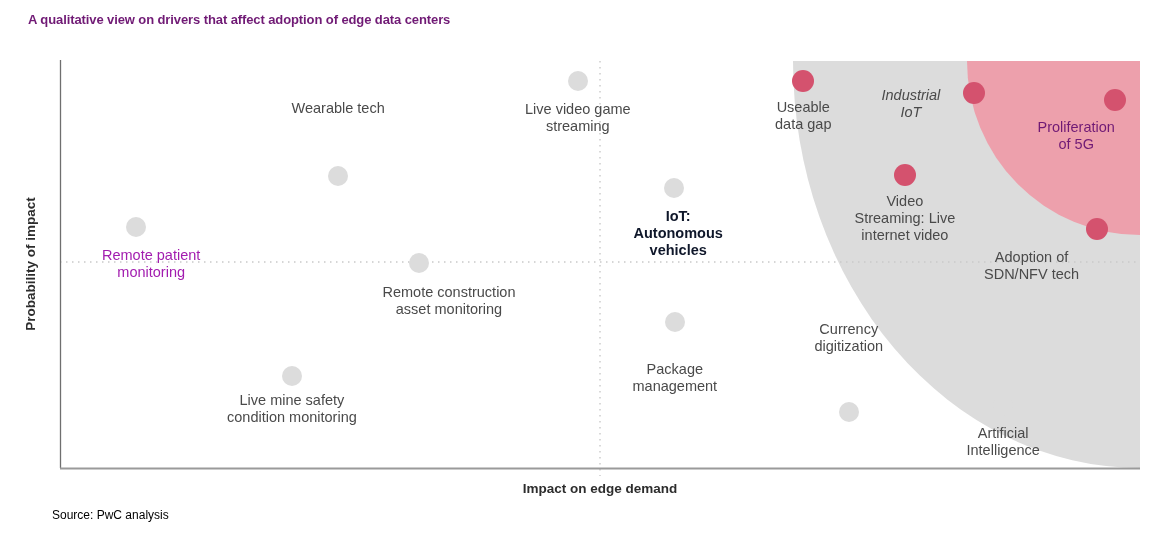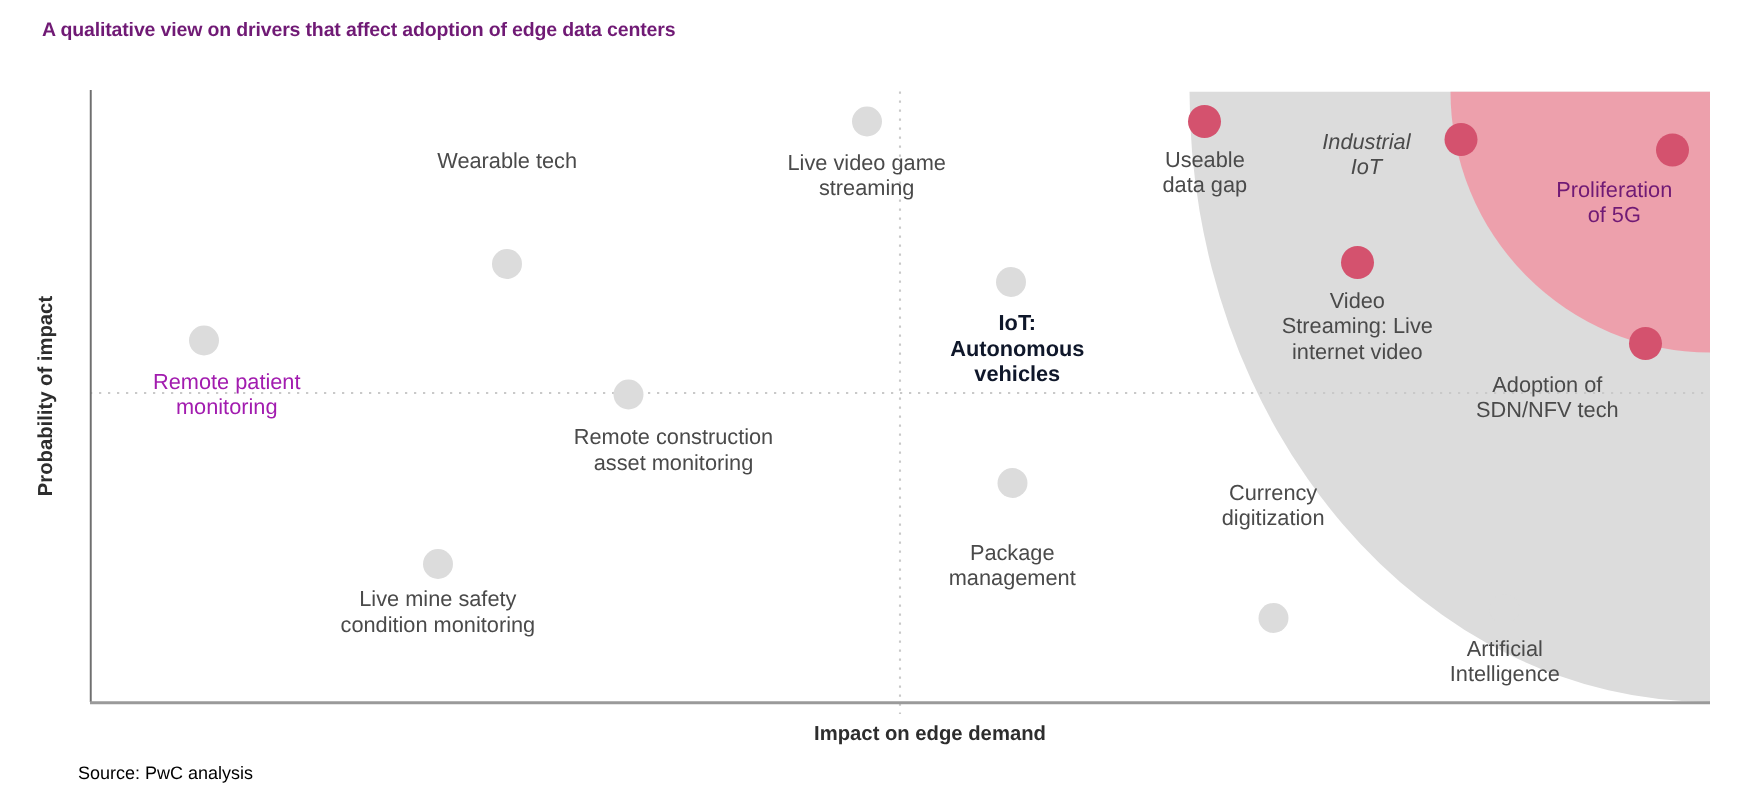--- a/index.html
+++ b/index.html
@@ -102,14 +102,14 @@
     <div class="pt-label" style="color: #701a75; left: 1037.5px; top: 119px;">Proliferation
 of 5G</div>
     <div class="pt-label" style="color: rgb(74, 74, 74); left: 854.5px; top: 193px; text-align: center;">Video
 Streaming: Live
 internet video</div>
     <div class="pt-label" style="color: rgb(74, 74, 74); left: 984px; top: 249px; text-align: center;">Adoption of
 SDN/NFV tech</div>
   </div>
 
 <div id="y-axis-title" style="left: 30px; top: 264px;">Probability of impact</div>
-<div id="x-axis-title" style="left: 600px; top: 481px; margin-left: 20px;">Impact on edge demand</div>
+<div id="x-axis-title" style="left: 600px; top: 481px;">Impact on edge demand</div>
 <div id="source-note">Source: PwC analysis</div>
 
 </body></html>

